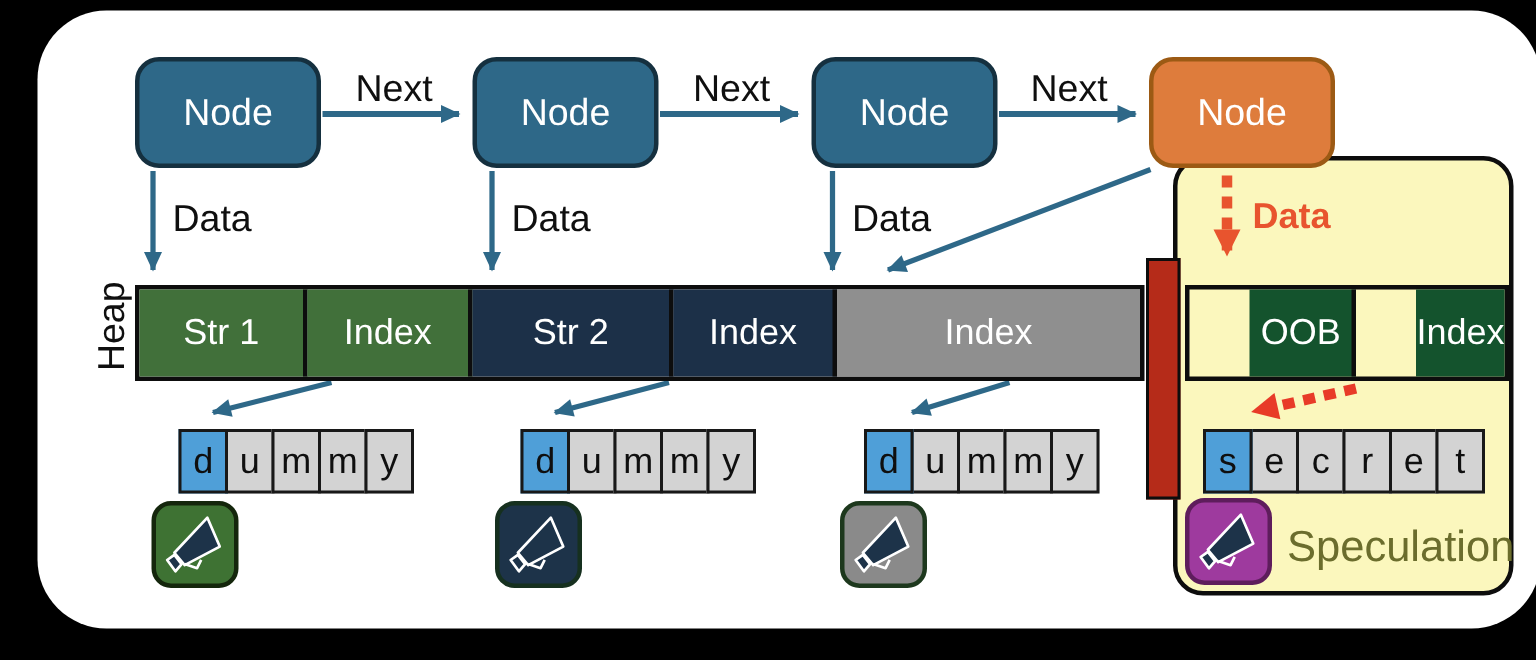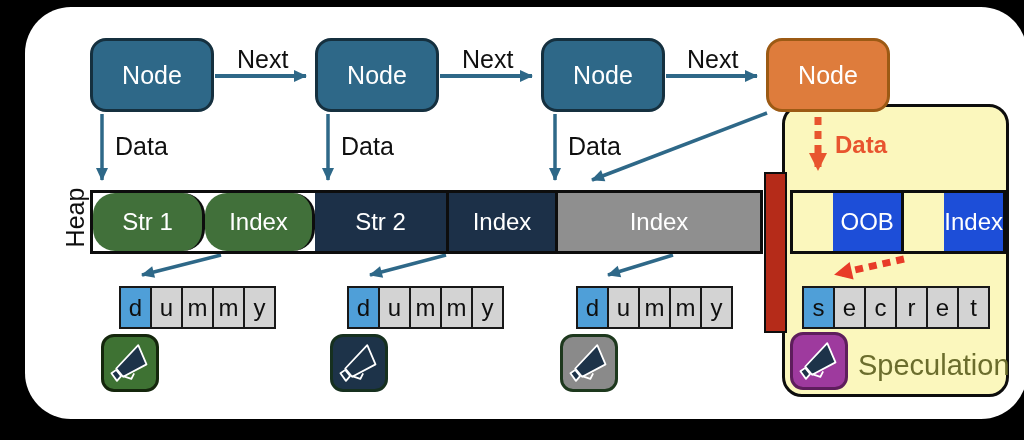--- a/index.html
+++ b/index.html
@@ -31,24 +31,24 @@
                 transform-origin:center; z-index:6; }
 
   
   .heap-row { position:absolute; top:190px; height:64px; display:flex;
               border:3px solid #0d0d0d; z-index:4; }
   .heap-row.left  { left:75px;  width:673px; }
   .heap-row.right { left:775px; width:216px; }
   .hcell { display:flex; align-items:center; justify-content:center;
            color:#fff; font-size:24px; border-right:3px solid #0d0d0d; }
   .hcell:last-child { border-right:none; flex:1; }
-  .c-green  { background:#41703a;border-radius:22px; }
+  .c-green  { background:#41703a; }
   .c-navy   { background:#1c3048; }
   .c-gray   { background:#8f8f8f; }
-  .c-purple { background:#1d4ed8;margin-left:40px; }
+  .c-purple { background:#14532d;margin-left:40px; }
 
   .red-bar { position:absolute; left:749px; top:172px; width:23px; height:161px;
              background:#b52b19; border:2px solid #0d0d0d; z-index:5; }
 
   
   .letter-row { position:absolute; top:286px; height:43px; display:flex; z-index:4; }
   .lcell { width:33px; height:43px; margin-right:-2px; border:2px solid #181818;
            background:#d3d3d3; display:flex; align-items:center; justify-content:center;
            font-size:24px; color:#0f0f0f; }
   .lcell.hot { background:#4f9fd8; z-index:1; }

